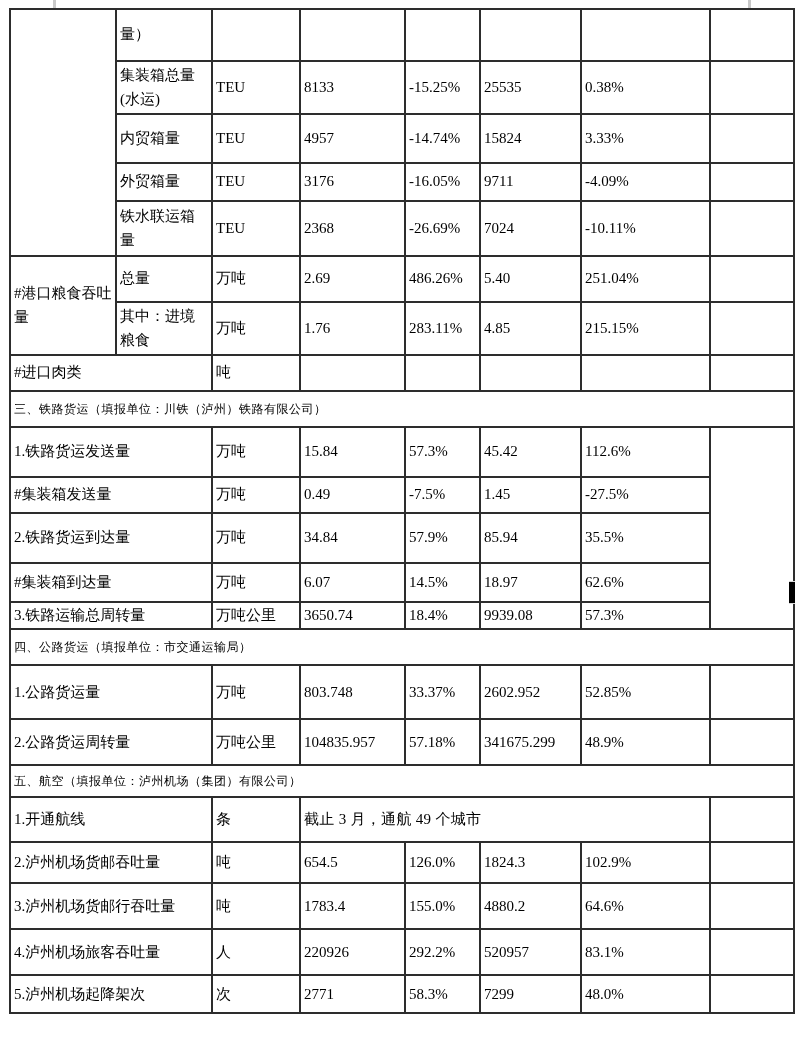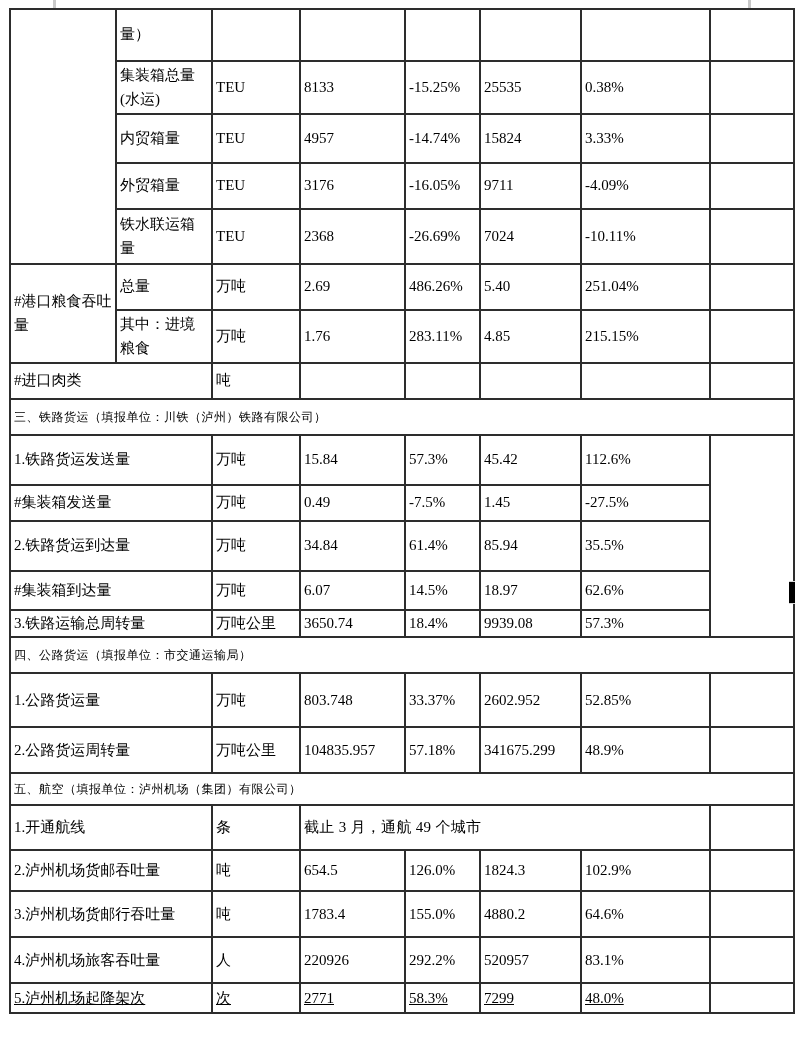--- a/index.html
+++ b/index.html
@@ -102,21 +102,21 @@
         </tr>
         <tr style="height: 49px;">
           <td>内贸箱量</td>
           <td>TEU</td>
           <td>4957</td>
           <td>-14.74%</td>
           <td>15824</td>
           <td>3.33%</td>
           <td></td>
         </tr>
-        <tr style="height: 46px; margin-top: 22px;">
+        <tr style="height: 38px; margin-top: 22px;">
           <td>外贸箱量</td>
           <td>TEU</td>
           <td>3176</td>
           <td>-16.05%</td>
           <td>9711</td>
           <td>-4.09%</td>
           <td></td>
         </tr>
         <tr style="height: 55px;">
           <td>铁水联运箱量</td>
@@ -172,21 +172,21 @@
           <td>万吨</td>
           <td>0.49</td>
           <td>-7.5%</td>
           <td>1.45</td>
           <td>-27.5%</td>
         </tr>
         <tr style="height: 50px;">
           <td colspan="2">2.铁路货运到达量</td>
           <td>万吨</td>
           <td>34.84</td>
-          <td>61.4%</td>
+          <td>57.9%</td>
           <td>85.94</td>
           <td>35.5%</td>
         </tr>
         <tr style="height: 39px;">
           <td colspan="2">#集装箱到达量</td>
           <td>万吨</td>
           <td>6.07</td>
           <td>14.5%</td>
           <td>18.97</td>
           <td>62.6%</td>
@@ -249,21 +249,21 @@
         </tr>
         <tr style="height: 46px;">
           <td colspan="2">4.泸州机场旅客吞吐量</td>
           <td>人</td>
           <td>220926</td>
           <td>292.2%</td>
           <td>520957</td>
           <td>83.1%</td>
           <td></td>
         </tr>
-        <tr style="height: 30px; text-decoration: underline;">
+        <tr style="height: 38px;">
           <td colspan="2">5.泸州机场起降架次</td>
           <td>次</td>
           <td>2771</td>
           <td>58.3%</td>
           <td>7299</td>
           <td>48.0%</td>
           <td></td>
         </tr>
       </tbody>
   </table>

